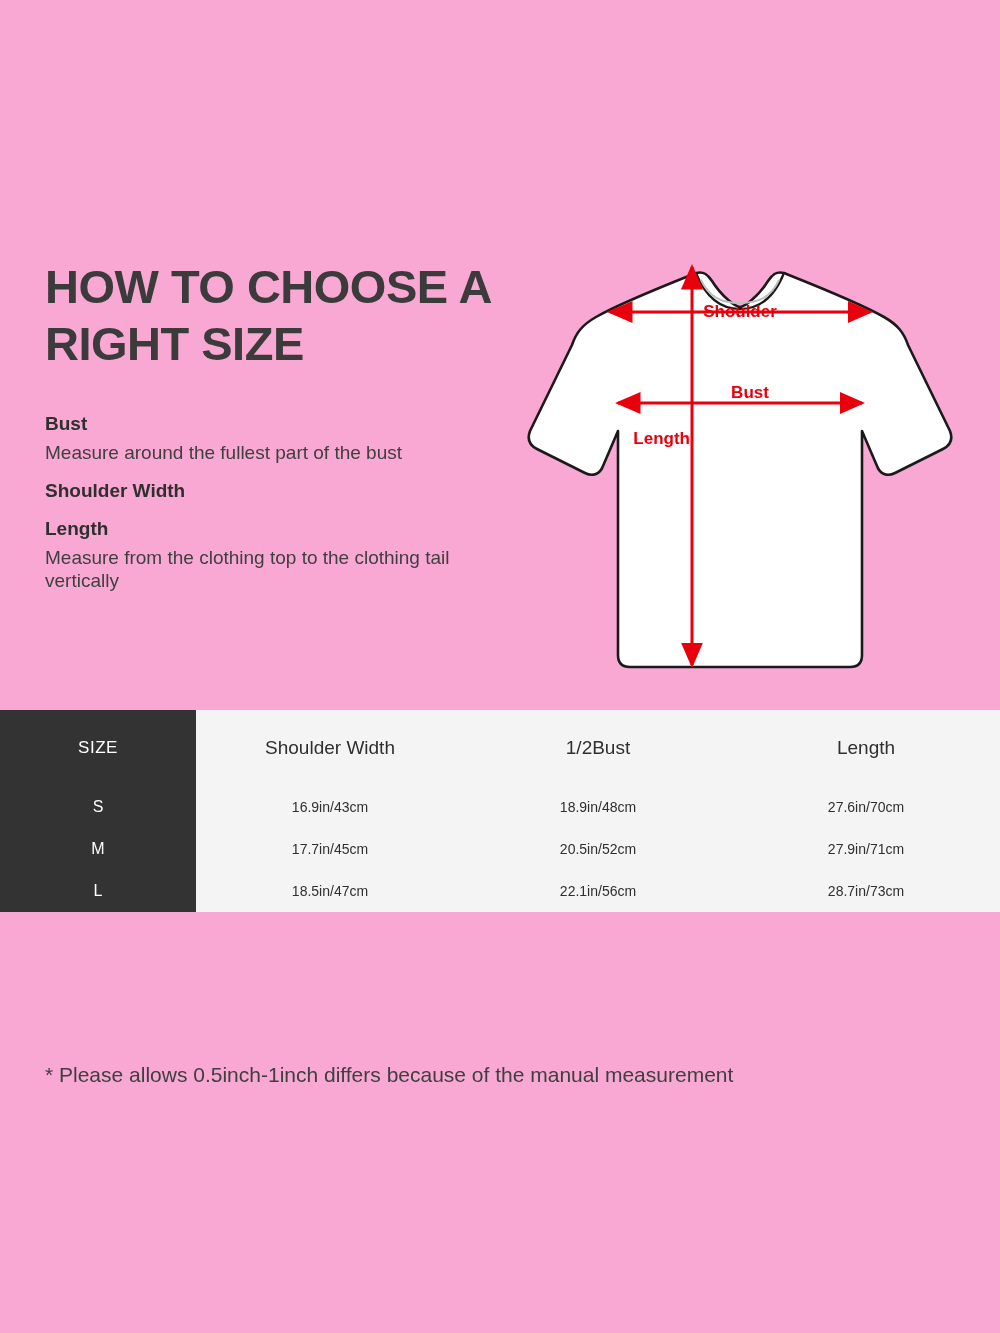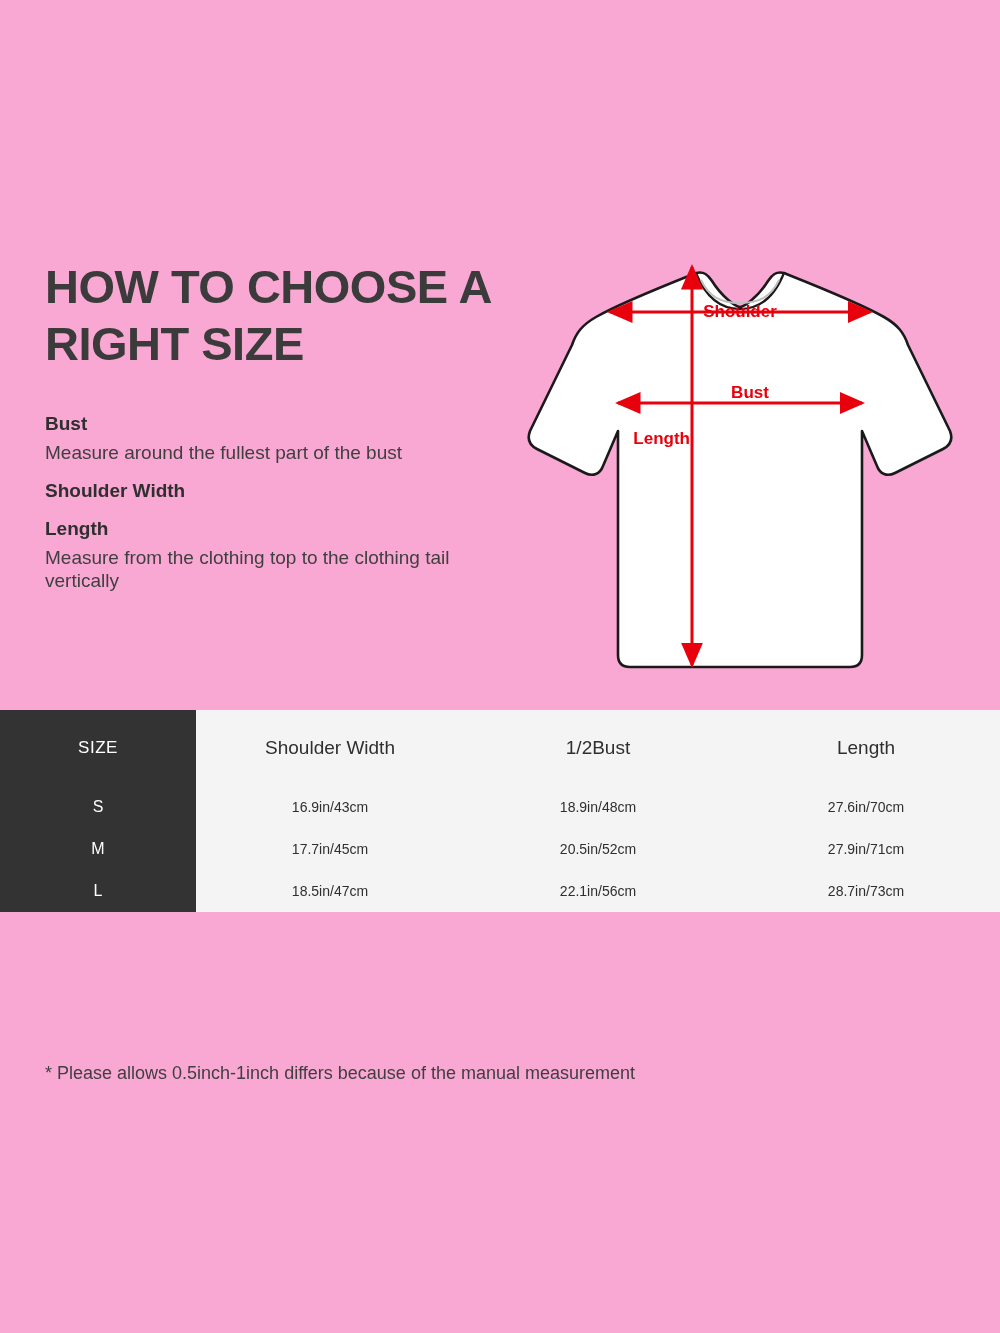--- a/index.html
+++ b/index.html
@@ -118,21 +118,21 @@
   .size-table tbody td.sizecell {
     background: #333333;
     color: #ffffff;
     font-size: 16px;
   }
 
   .footnote {
     position: absolute;
     left: 45px;
     top: 1063px;
-    font-size: 18px;
+    font-size: 21px;
     color: #3f3f3f;
   }
 
   .label-red {
     fill: #e8000d;
     font-family: "Liberation Sans", sans-serif;
     font-size: 17px;
     font-weight: bold;
   }
 </style>

